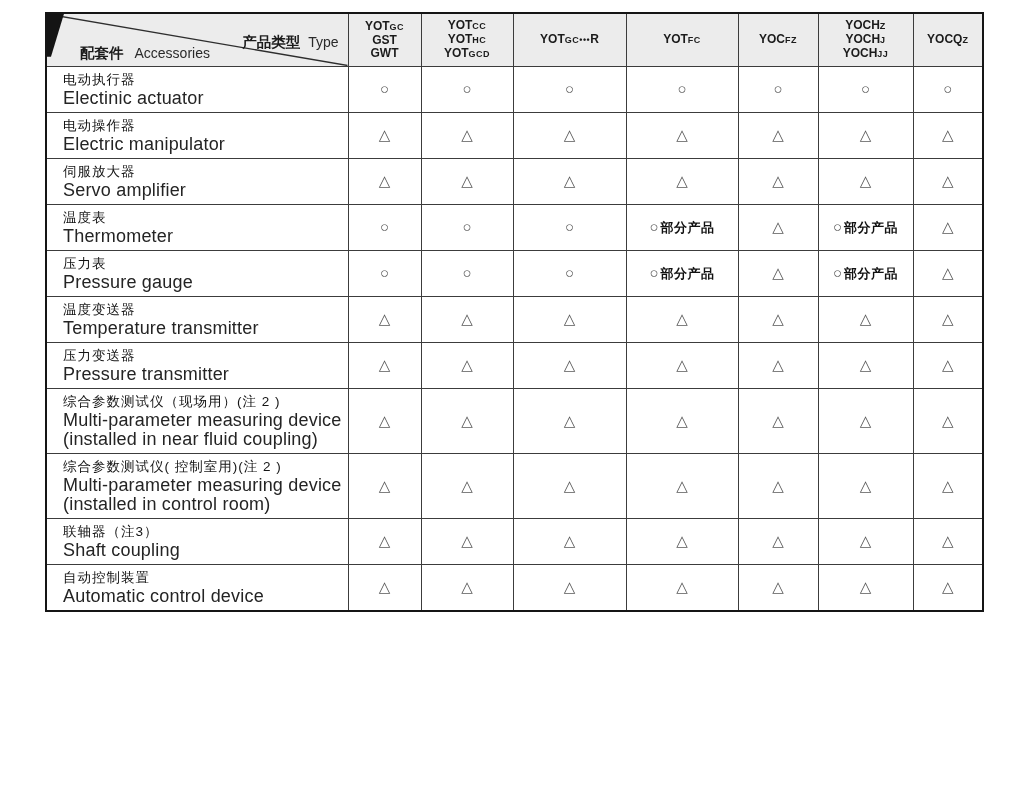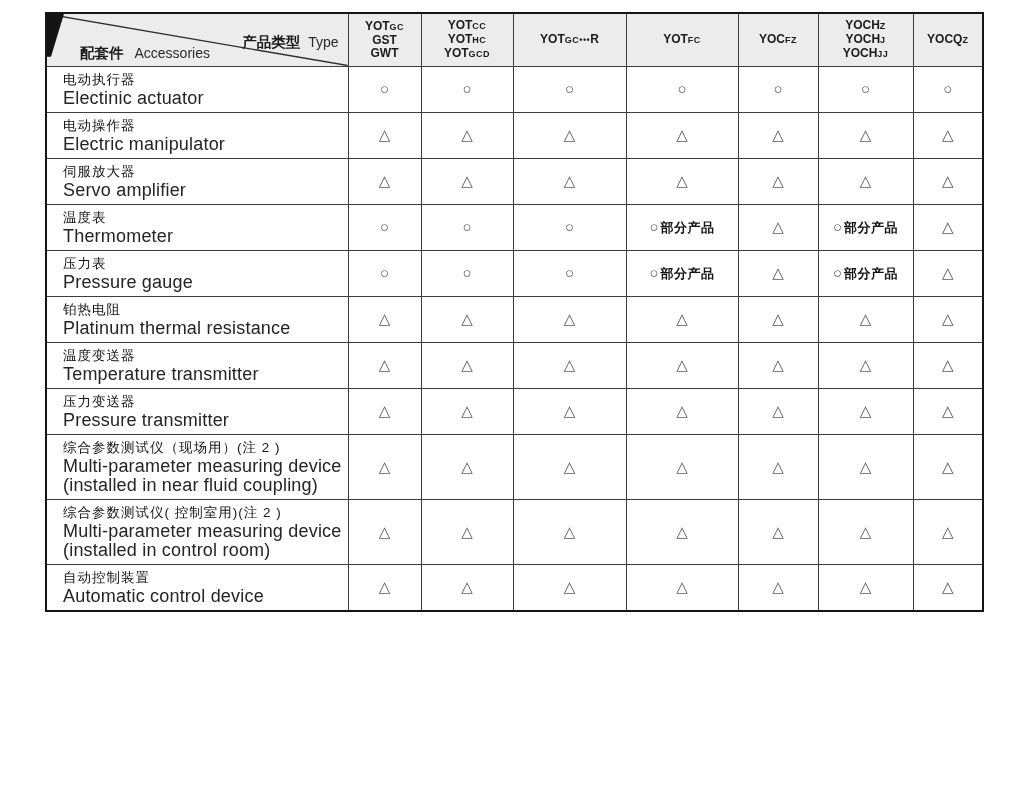--- a/index.html
+++ b/index.html
@@ -166,33 +166,20 @@
             <div class="en">Pressure gauge</div>
           </td>
           <td class="sym"><span class="glyph">○</span></td>
           <td class="sym"><span class="glyph">○</span></td>
           <td class="sym"><span class="glyph">○</span></td>
           <td class="sym"><span class="glyph">○</span><span class="partial">部分产品</span></td>
           <td class="sym"><span class="glyph">△</span></td>
           <td class="sym"><span class="glyph">○</span><span class="partial">部分产品</span></td>
           <td class="sym"><span class="glyph">△</span></td>
         </tr>
-        <tr style="height: 43px;">
-          <td class="label">
-            <div class="zh">铂热电阻</div>
-            <div class="en">Platinum thermal resistance</div>
-          </td>
-          <td class="sym"><span class="glyph">△</span></td>
-          <td class="sym"><span class="glyph">△</span></td>
-          <td class="sym"><span class="glyph">△</span></td>
-          <td class="sym"><span class="glyph">△</span></td>
-          <td class="sym"><span class="glyph">△</span></td>
-          <td class="sym"><span class="glyph">△</span></td>
-          <td class="sym"><span class="glyph">△</span></td>
-        </tr>
         <tr style="height: 43px; margin-left: 48px;">
           <td class="label">
             <div class="zh">温度变送器</div>
             <div class="en">Temperature transmitter</div>
           </td>
           <td class="sym"><span class="glyph">△</span></td>
           <td class="sym"><span class="glyph">△</span></td>
           <td class="sym"><span class="glyph">△</span></td>
           <td class="sym"><span class="glyph">△</span></td>
           <td class="sym"><span class="glyph">△</span></td>
@@ -233,20 +220,33 @@
             <div class="en">(installed in control room)</div>
           </td>
           <td class="sym"><span class="glyph">△</span></td>
           <td class="sym"><span class="glyph">△</span></td>
           <td class="sym"><span class="glyph">△</span></td>
           <td class="sym"><span class="glyph">△</span></td>
           <td class="sym"><span class="glyph">△</span></td>
           <td class="sym"><span class="glyph">△</span></td>
           <td class="sym"><span class="glyph">△</span></td>
         </tr>
+        <tr style="height: 43px;">
+          <td class="label">
+            <div class="zh">联轴器（注3）</div>
+            <div class="en">Shaft coupling</div>
+          </td>
+          <td class="sym"><span class="glyph">△</span></td>
+          <td class="sym"><span class="glyph">△</span></td>
+          <td class="sym"><span class="glyph">△</span></td>
+          <td class="sym"><span class="glyph">△</span></td>
+          <td class="sym"><span class="glyph">△</span></td>
+          <td class="sym"><span class="glyph">△</span></td>
+          <td class="sym"><span class="glyph">△</span></td>
+        </tr>
         <tr style="height: 43px; margin-left: 12px;">
           <td class="label">
             <div class="zh">自动控制装置</div>
             <div class="en">Automatic control device</div>
           </td>
           <td class="sym"><span class="glyph">△</span></td>
           <td class="sym"><span class="glyph">△</span></td>
           <td class="sym"><span class="glyph">△</span></td>
           <td class="sym"><span class="glyph">△</span></td>
           <td class="sym"><span class="glyph">△</span></td>

